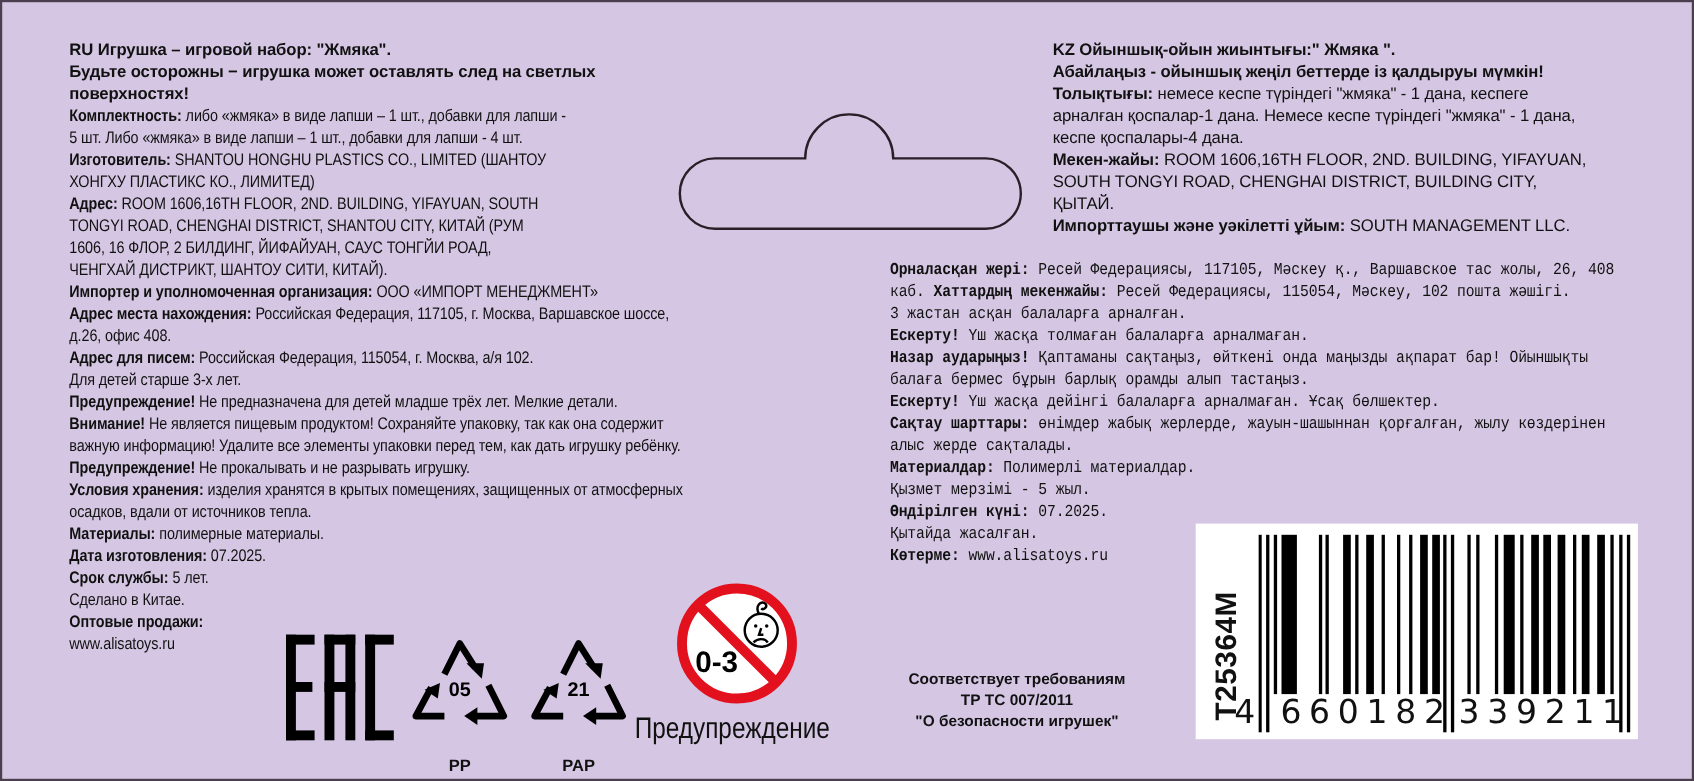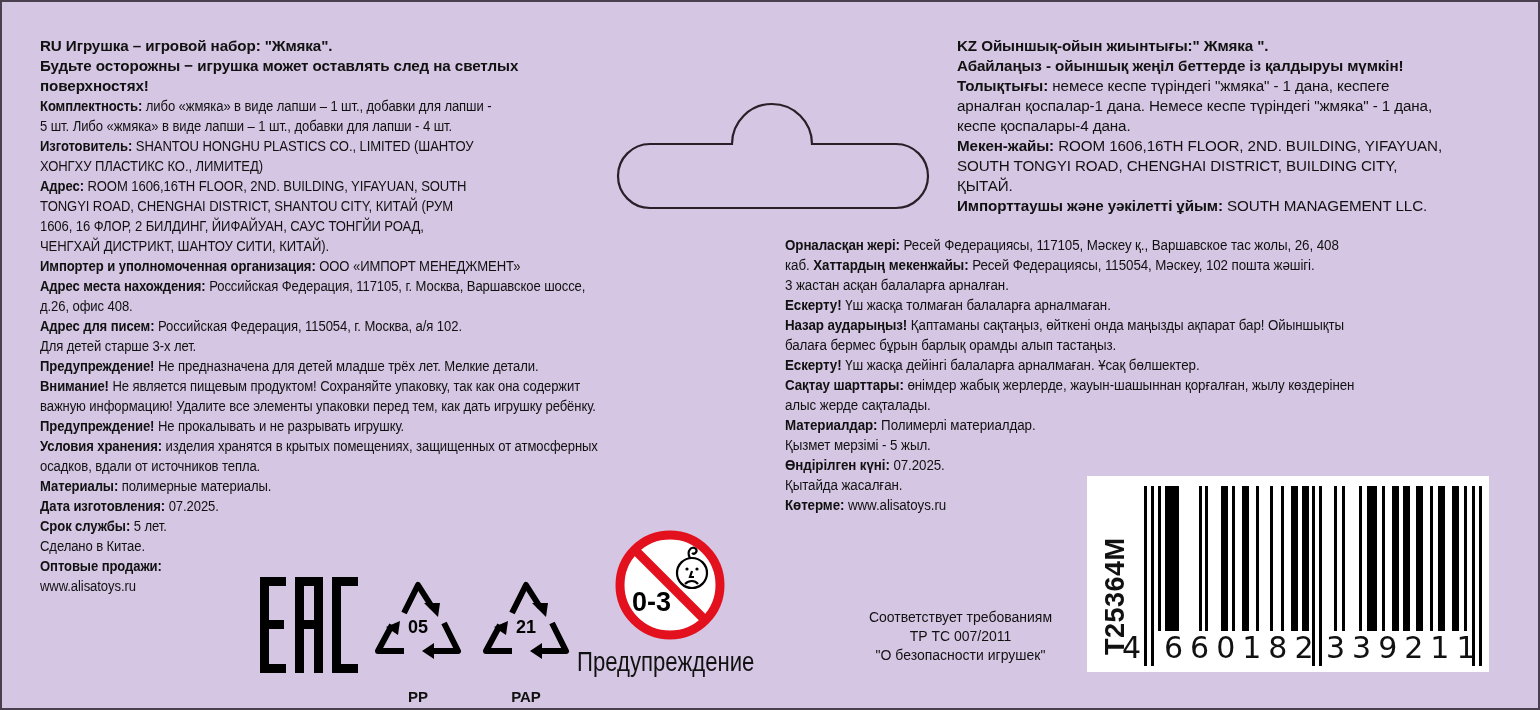--- a/index.html
+++ b/index.html
@@ -9,34 +9,34 @@
     font-family: "Liberation Sans", sans-serif;
     color: #111;
   }
   .label {
     position: relative; width: 1540px; height: 710px;
     box-sizing: border-box;
     border: 2px solid #4a3f4e;
     background: #d5c7e3;
   }
   .block { position: absolute; font-size: 15.2px; line-height: 20px; letter-spacing: -0.1px; }
-  .ru .line, .kz .line { white-space: nowrap; }
+  .ru .line, .kz .line { white-space: nowrap; margin-left: 23px; }
   b { font-weight: bold; }
   .ru { left: 38px; top: 34px; width: 720px; }
   .ru .narrow { display: inline-block; transform: scaleX(0.86); transform-origin: left center; white-space: nowrap; }
   .kz-top { left: 955px; top: 34px; width: 560px; }
-  .kz-bot { left: 783px; top: 233px; width: 730px; }
+  .kz-bot { left: 807px; top: 233px; width: 730px; font-family: Liberation Mono, monospace; }
   .kz-bot .narrow { display: inline-block; transform: scaleX(0.88); transform-origin: left center; white-space: nowrap; }
   .hanger { position: absolute; left: 612px; top: 100px; }
   .eac { position: absolute; left: 256px; top: 573px; }
   .recycle { position: absolute; top: 571px; }
   .rec-label { position: absolute; top: 686px; font-weight: bold; font-size: 15px; text-align: center; width: 60px; }
   .nosign { position: absolute; left: 608px; top: 527px; }
   .warn-word { position: absolute; left: 575px; top: 645px; font-size: 27px; transform: scaleX(0.82); transform-origin: left center; white-space: nowrap; }
-  .conform { position: absolute; left: 826px; top: 606px; width: 265px; text-align: center; font-weight: normal; font-size: 14px; line-height: 19px; }
+  .conform { position: absolute; left: 790px; top: 606px; width: 265px; text-align: center; font-weight: bold; font-size: 14px; line-height: 19px; }
   .barcode-box { position: absolute; left: 1085px; top: 474px; width: 402px; height: 196px; background: #fff; }
   .sku { position: absolute; left: 1098px; top: 653px; transform: rotate(-90deg); transform-origin: left top; font-weight: bold; font-size: 27px; white-space: nowrap; letter-spacing: 0.5px; }
   .bars { position: absolute; left: 1142px; top: 484px; }
   .digits { position: absolute; top: 628px; font-size: 30px; letter-spacing: 7px; font-family: "DejaVu Sans", sans-serif; font-weight: normal; }
 </style>
 </head>
 <body>
 
 <div class="label">
 

